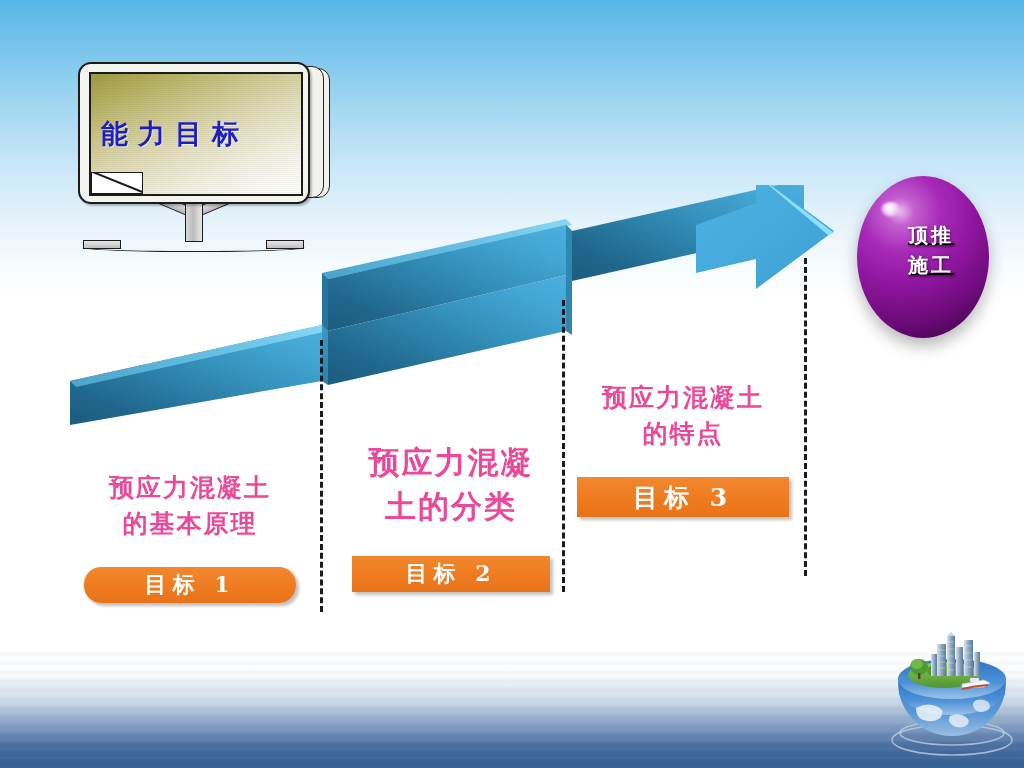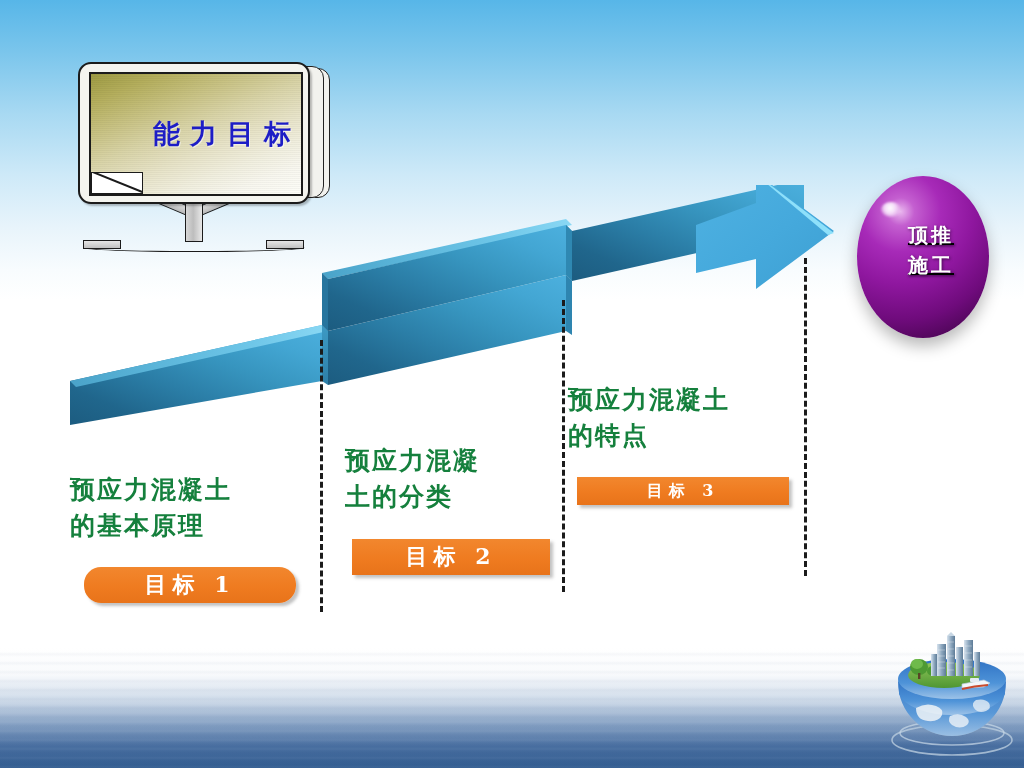--- a/index.html
+++ b/index.html
@@ -97,21 +97,21 @@
         #9d9a42 0%,
         #b4ae5c 14%,
         #c8c283 30%,
         #d9d4a8 45%,
         #e7e3c7 60%,
         #f1efdf 74%,
         #f8f7ef 86%,
         #fdfdf8 100%);
     display: flex;
     align-items: center;
-    justify-content: flex-end;
+    justify-content: flex-start;
   }
   .mon-title {
     font-family: "DejaVu Serif", "Liberation Serif", serif;
     font-weight: bold;
     font-size: 27px;
     letter-spacing: 10px;
     color: #1d1dc6;
     text-shadow: 1px 1px 0 rgba(255,255,255,.55);
     padding-left: 10px;
     white-space: nowrap;
@@ -182,24 +182,24 @@
   
   .divider {
     position: absolute;
     width: 0;
     border-left: 3px dashed #1b1b1b;
   }
 
   
   .objective { position: absolute; }
   .obj-text {
-    font-family: Liberation Sans, sans-serif;
+    font-family: Liberation Mono, monospace;
     font-weight: bold;
-    color: #15803d;
-    text-align: left;
+    color: #ec4899;
+    text-align: center;
     line-height: 1.42;
     letter-spacing: 2px;
     white-space: pre-line;
   }
   .obj-badge {
     position: relative;
     background: linear-gradient(to bottom, #f2872e 0%, #ef7b20 55%, #e8731a 100%);
     box-shadow: 3px 3px 3px rgba(120,120,120,.45);
     color: #ffffff;
     font-family: "DejaVu Serif", "Liberation Serif", serif;
@@ -352,29 +352,29 @@
   <div class="divider" style="left:562px; top:300px; height:292px;"></div>
   <div class="divider" style="left:804px; top:258px; height:318px;"></div>
 
   <div class="objective" style="left:70px; top:472px; width:240px;">
     <div class="obj-text" style="font-size:25px;">预应力混凝土
 的基本原理</div>
     <div class="obj-badge" style="margin:24px auto 0; width:212px; height:36px; font-size:22px;border-radius:17px;">目标 1</div>
   </div>
 
   <div class="objective" style="left:345px; top:443px; width:212px;">
-    <div class="obj-text" style="font-size:25px;">预应力混凝
+    <div class="obj-text" style="font-size:31px;">预应力混凝
 土的分类</div>
     <div class="obj-badge" style="margin:25px auto 8px; width:198px; height:36px; font-size:22px;">目标 2</div>
   </div>
 
   <div class="objective" style="left:568px; top:382px; width:230px;">
     <div class="obj-text" style="font-size:25px;">预应力混凝土
 的特点</div>
-    <div class="obj-badge" style="margin:24px auto 16px; width:212px; height:28px; font-size:16px;">目标 3</div>
+    <div class="obj-badge" style="margin:24px auto 16px; width:212px; height:40px; font-size:25px;">目标 3</div>
   </div>
 
   <div id="sphere">
     <div id="sphere-highlight"></div>
     <div class="sphere-text">顶推
 施工</div>
   </div>
 
   <div id="globe">
     <svg width="128" height="126" viewBox="0 0 128 126" xmlns="http://www.w3.org/2000/svg">

